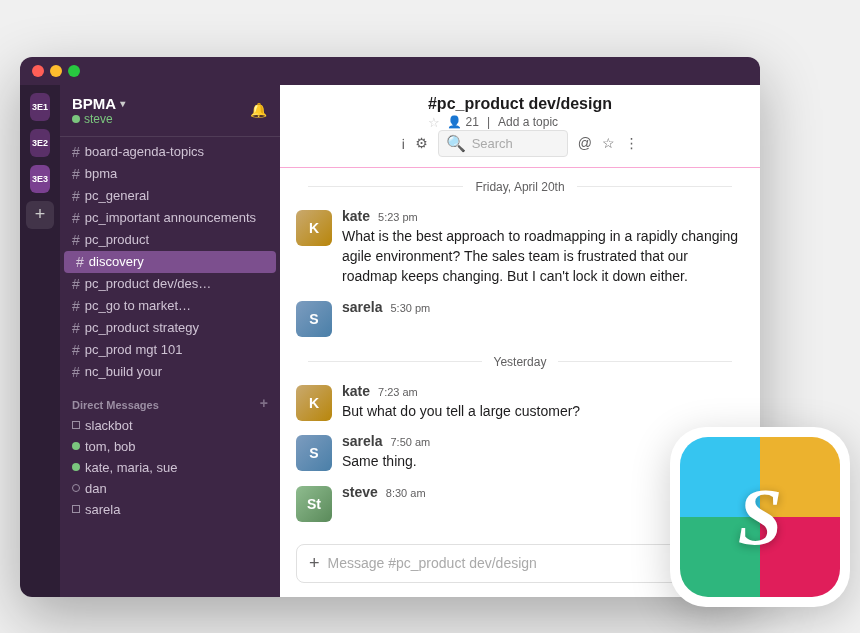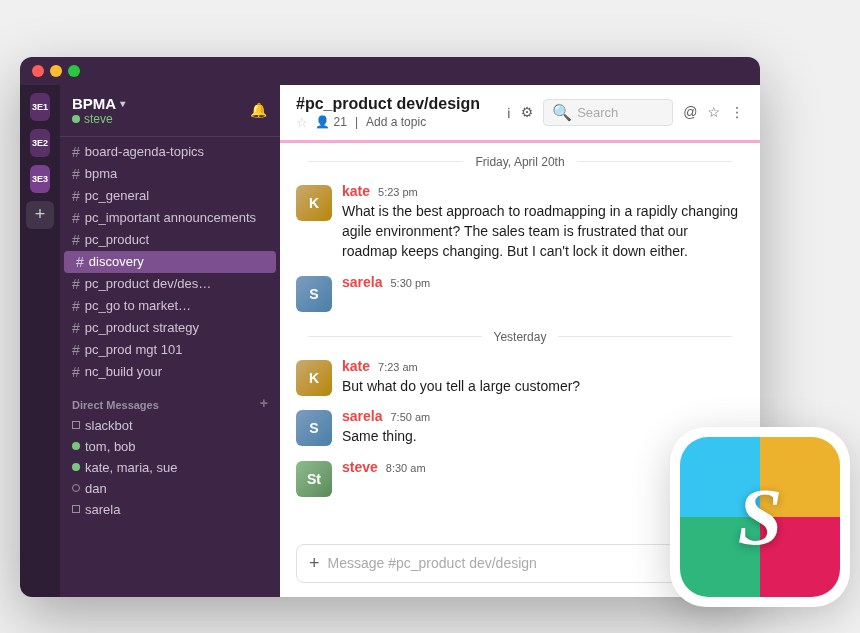--- a/index.html
+++ b/index.html
@@ -221,25 +221,26 @@
     .chat-area {
       flex: 1;
       background: white;
       display: flex;
       flex-direction: column;
       overflow: hidden;
     }
 
     .chat-header {
       padding: 10px 16px;
-      border-bottom: 3px solid #f9a8d4;
-      display: flex;
-      align-items: center;
-      justify-content: space-between;
-      flex-shrink: 0;
+      border-bottom: 1px solid #f9a8d4;
+      display: flex;
+      align-items: center;
+      justify-content: flex-start;
+      flex-shrink: 0;
+      flex-direction: column;
     }
     .chat-header-left {}
     .channel-name {
       font-weight: 700;
       font-size: 16px;
       color: #1d1c1d;
       display: flex;
       align-items: center;
       gap: 6px;
     }
@@ -339,21 +340,21 @@
     .message-content {}
     .message-header {
       display: flex;
       align-items: baseline;
       gap: 8px;
       margin-bottom: 2px;
     }
     .message-author {
       font-weight: 700;
       font-size: 14px;
-      color: #ef4444;
+      color: #404040;
     }
     .message-time {
       font-size: 11px;
       color: #616061;
     }
     .message-text {
       font-size: 14px;
       color: #1d1c1d;
       line-height: 1.46;
     }

